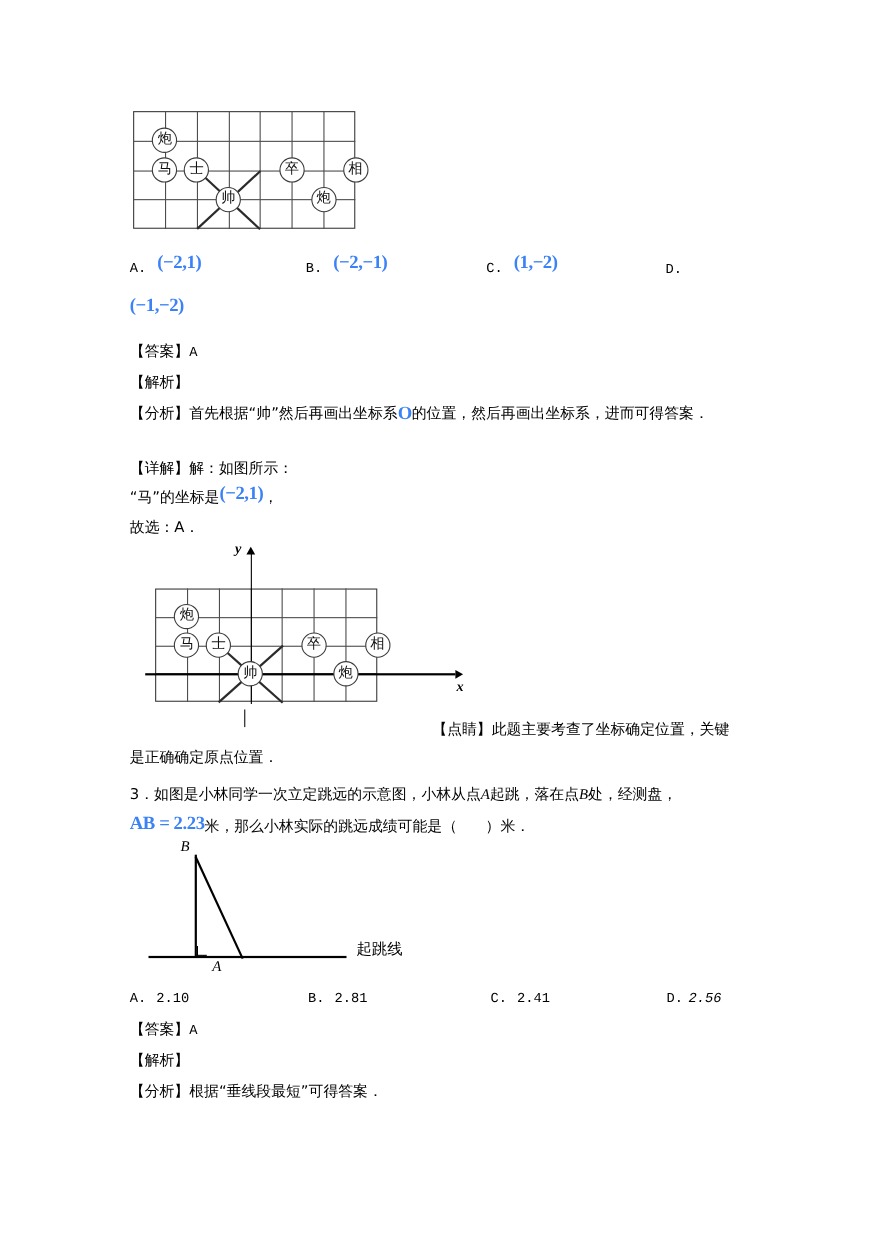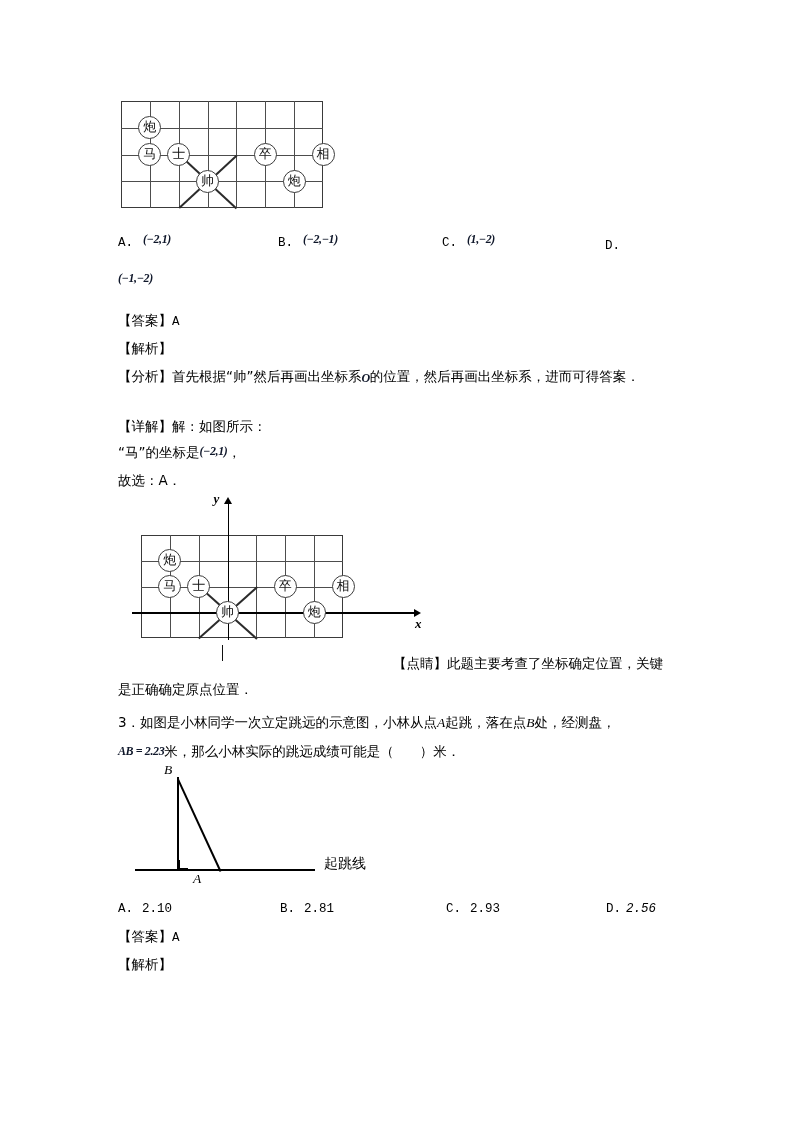--- a/index.html
+++ b/index.html
@@ -30,24 +30,23 @@
     white-space: nowrap;
   }
   .mono {
     font-family: "Liberation Mono", "DejaVu Sans Mono", monospace;
     font-size: 12.5px;
     color: #000;
   }
   .mathb {
     font-family: "Liberation Serif", "DejaVu Serif", serif;
     font-weight: bold;
-    font-style: italic;
-    font-size: 12px;
+    font-size: 17px;
     letter-spacing: -0.4px;
-    color: #0f172a;
+    color: #3b82f6;
   }
   .abs { position: absolute; }
   .row { position: absolute; left: 118px; white-space: nowrap; }
 
   
   .board { position: absolute; }
   .board .gline {
     position: absolute;
     background: #4d4d4d;
   }
@@ -260,27 +259,30 @@
   <div class="abs" style="left:118px; top:898px;">
     <span class="mono">A.</span>
     <span class="mono" style="margin-left:5px;">2.10</span>
   </div>
   <div class="abs" style="left:280px; top:898px;">
     <span class="mono">B.</span>
     <span class="mono" style="margin-left:5px;">2.81</span>
   </div>
   <div class="abs" style="left:446px; top:898px;">
     <span class="mono">C.</span>
-    <span class="mono" style="margin-left:5px;">2.93</span>
+    <span class="mono" style="margin-left:5px;">2.41</span>
   </div>
   <div class="abs" style="left:606px; top:898px;">
     <span class="mono">D.</span>
     <span class="mono" style="margin-left:1px;font-style:italic;">2.56</span>
   </div>
 
   <div class="row" style="top:921px;">
     <span class="cn">【答案】</span><span class="mono">A</span>
   </div>
   <div class="row" style="top:949px;">
     <span class="cn">【解析】</span>
   </div>
+  <div class="row" style="top:977px;">
+    <span class="cn">【分析】根据“垂线段最短”可得答案．</span>
+  </div>
 
 </div>
 
 </body></html>

